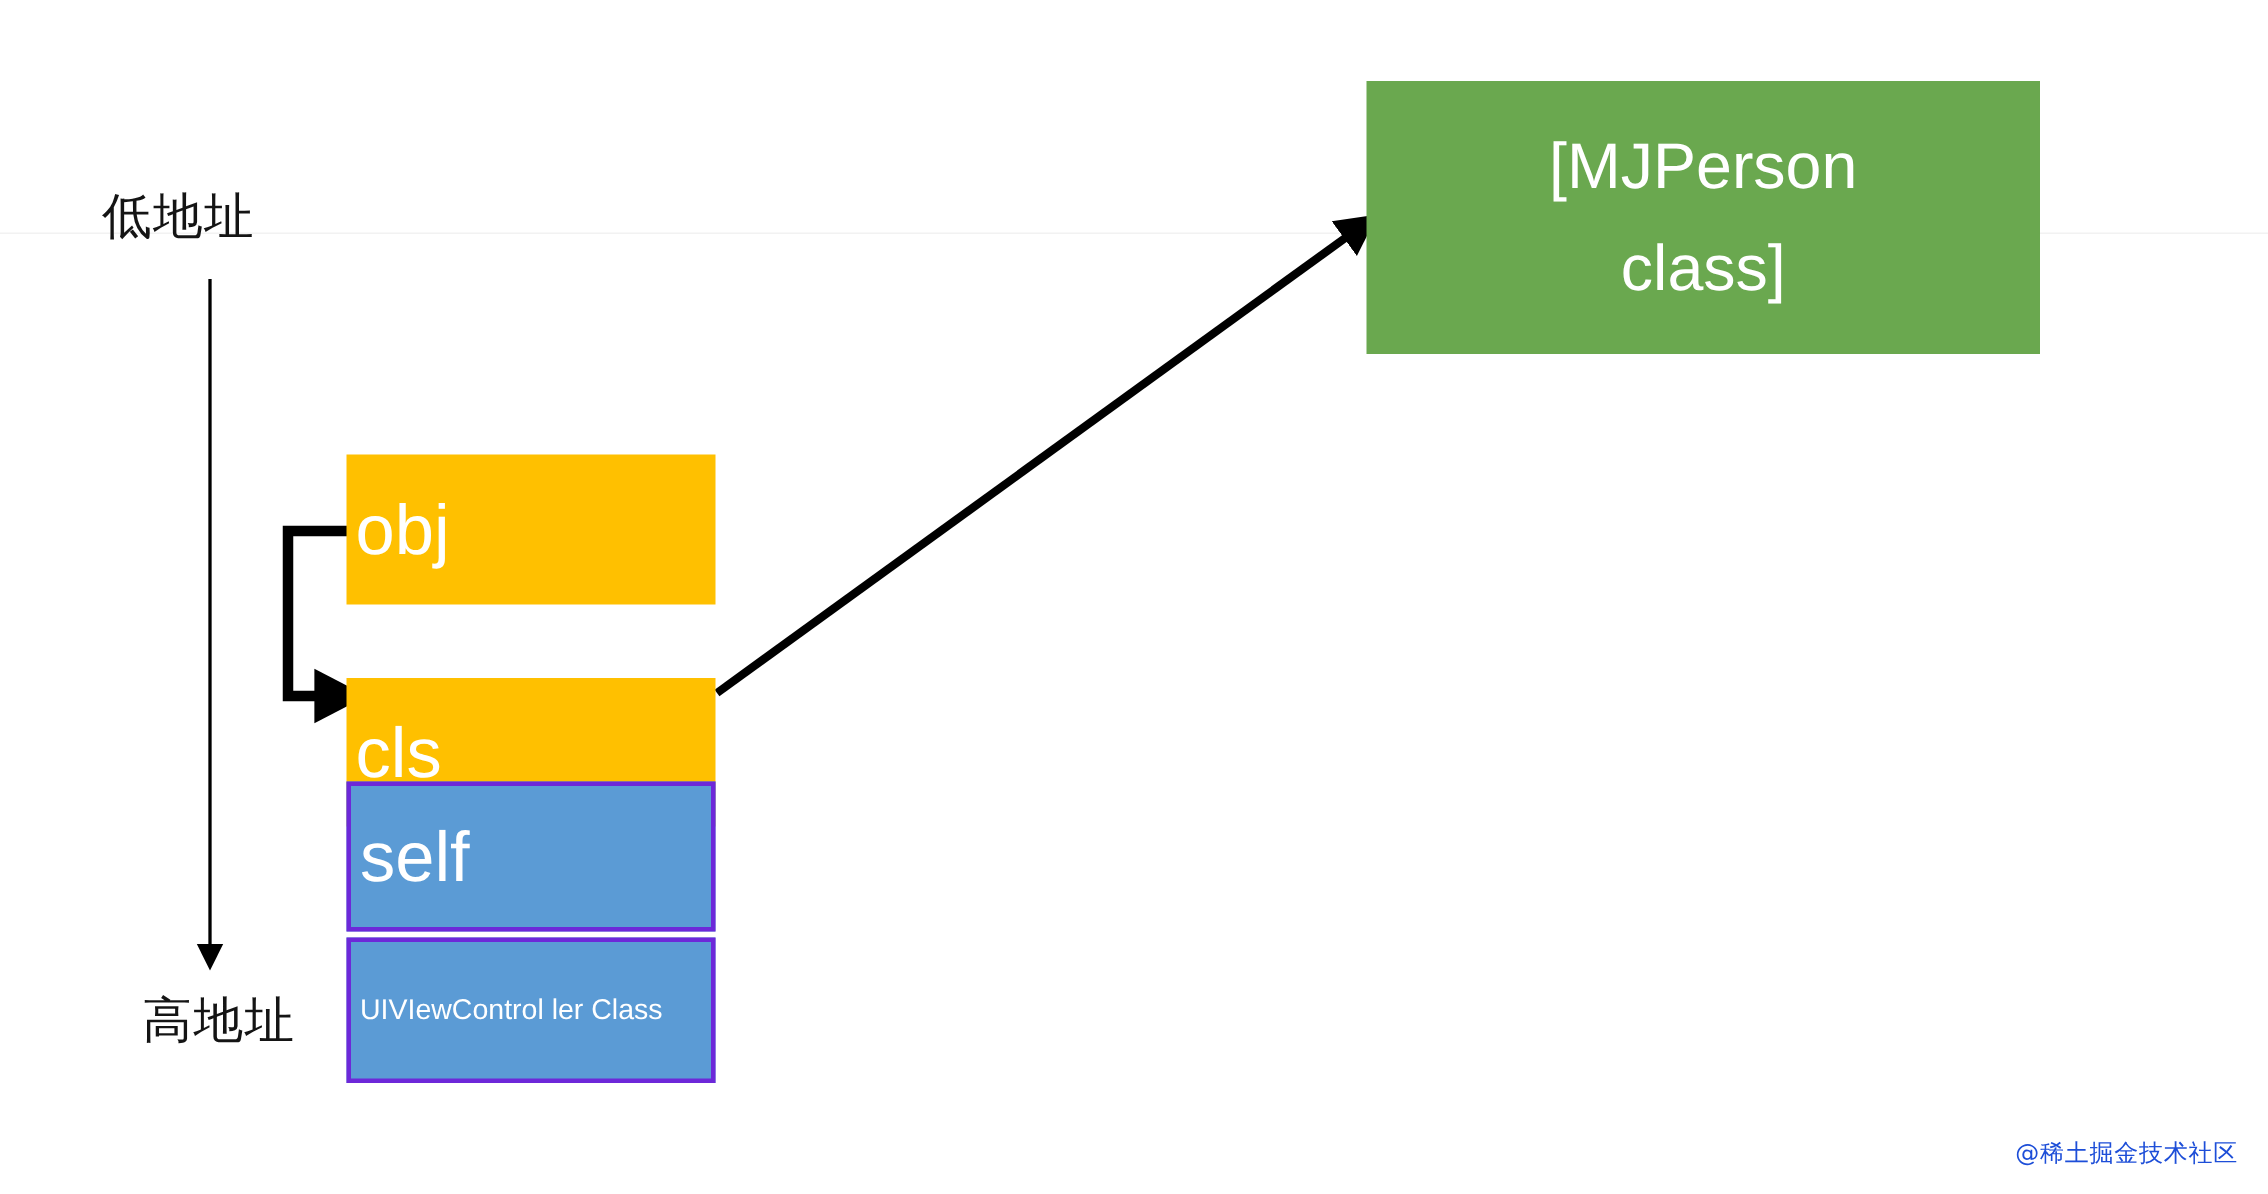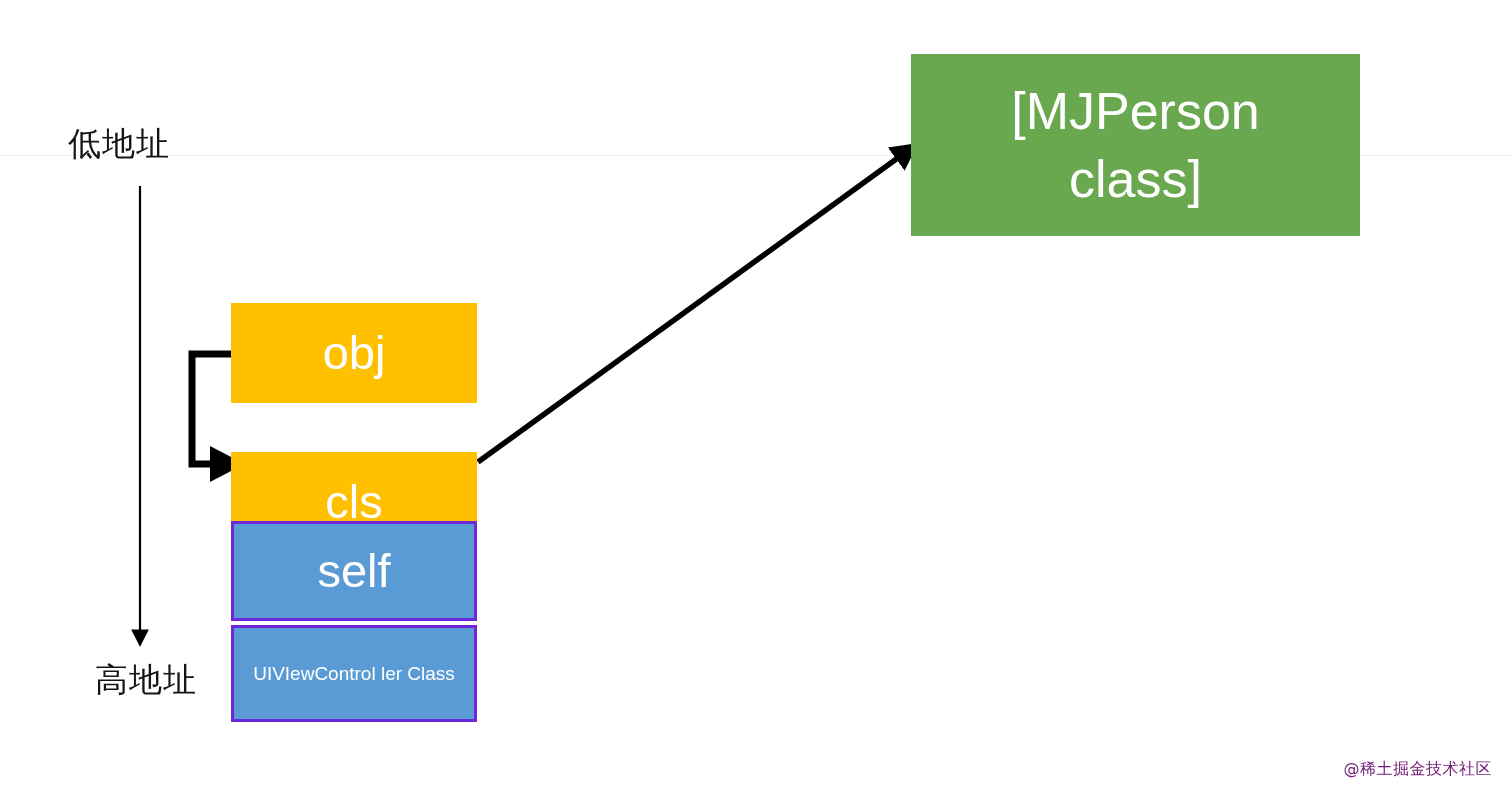--- a/index.html
+++ b/index.html
@@ -54,21 +54,21 @@
   
   .stack-box {
     position: absolute;
     left: 231px;
     width: 246px;
     display: flex;
     align-items: center;
     justify-content: center;
     box-sizing: border-box;
     color: #ffffff;
-    text-align: center;
+    text-align: left;
   }
   .stack-box .cell-text {
     display: block;
     width: 100%;
     padding: 0 6px;
     box-sizing: border-box;
   }
   .box-orange {
     background: #FFC000;
   }
@@ -105,30 +105,30 @@
     justify-content: center;
     box-sizing: border-box;
     color: #ffffff;
     text-align: center;
   }
   #box-class .cell-text {
     display: block;
     width: 100%;
     padding: 0 70px;
     box-sizing: border-box;
-    font-size: 52px;
+    font-size: 43px;
     line-height: 68px;
   }
 
   
   #watermark {
     position: absolute;
     right: 20px;
     bottom: 16px;
-    color: #701a75;
+    color: #1d4ed8;
     font-family: "DejaVu Sans", "Liberation Sans", sans-serif;
     font-size: 16px;
     letter-spacing: 0.5px;
     white-space: nowrap;
   }
 </style>
 </head>
 <body>
 
 <div id="canvas">

